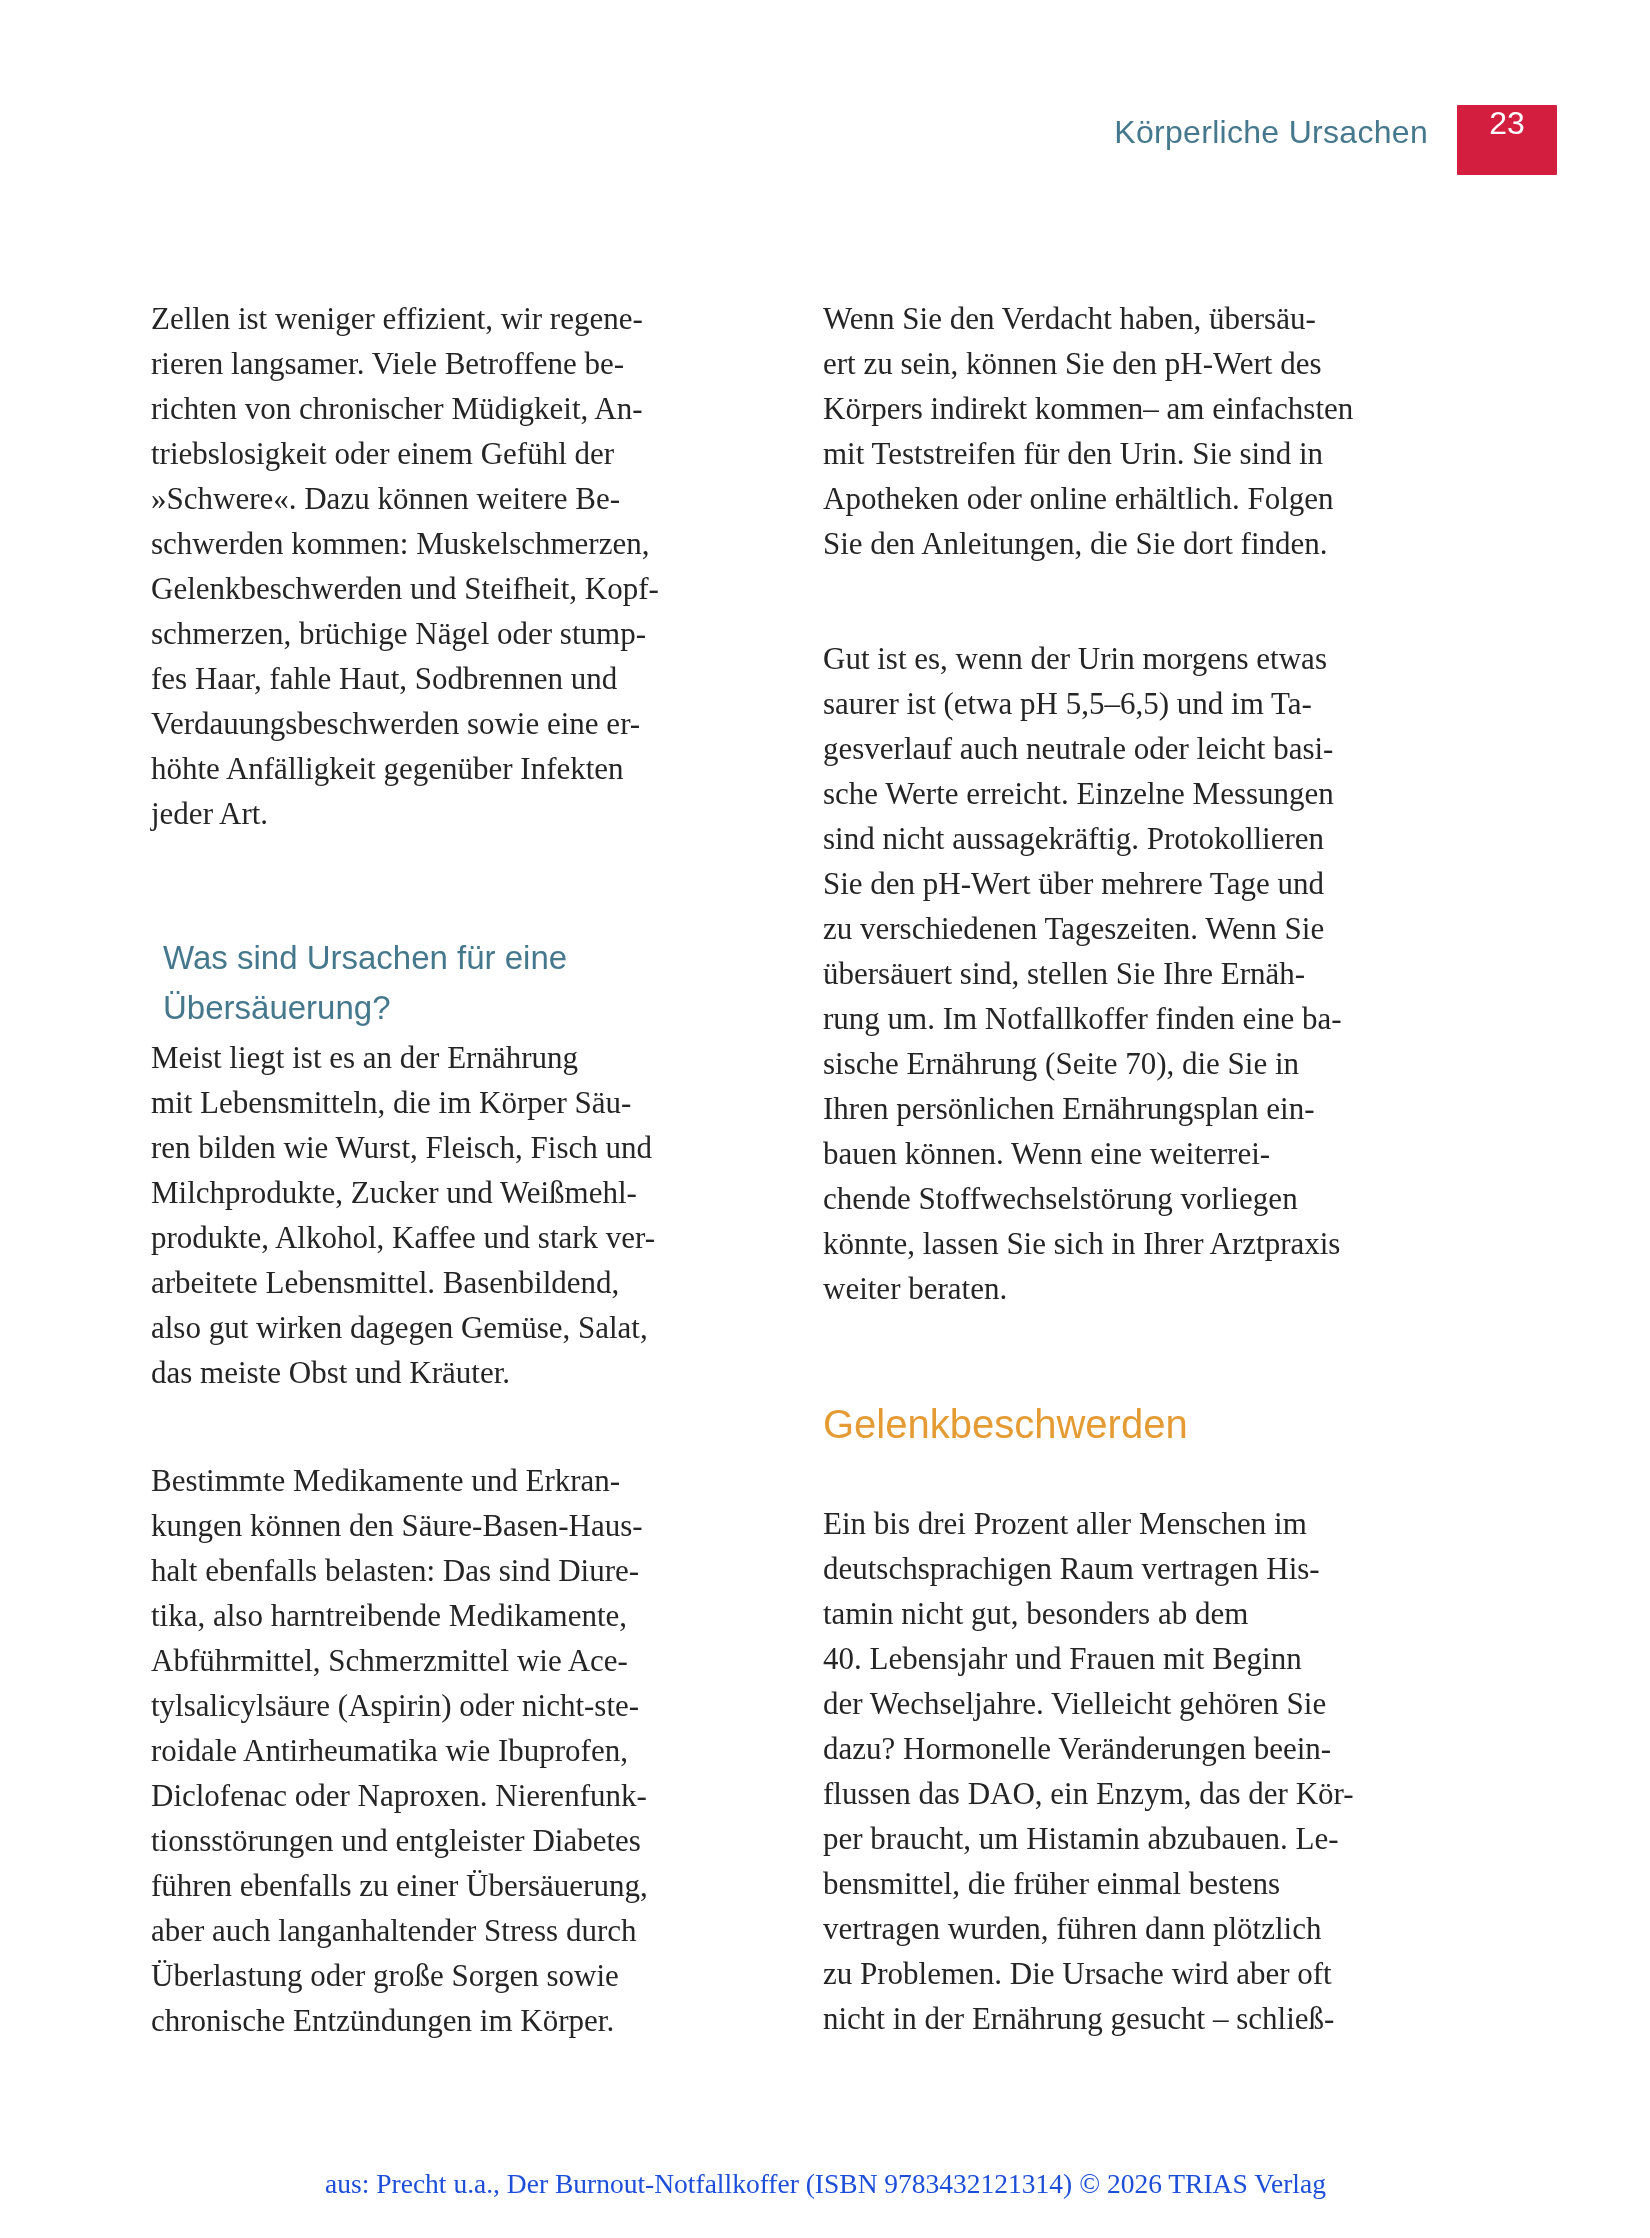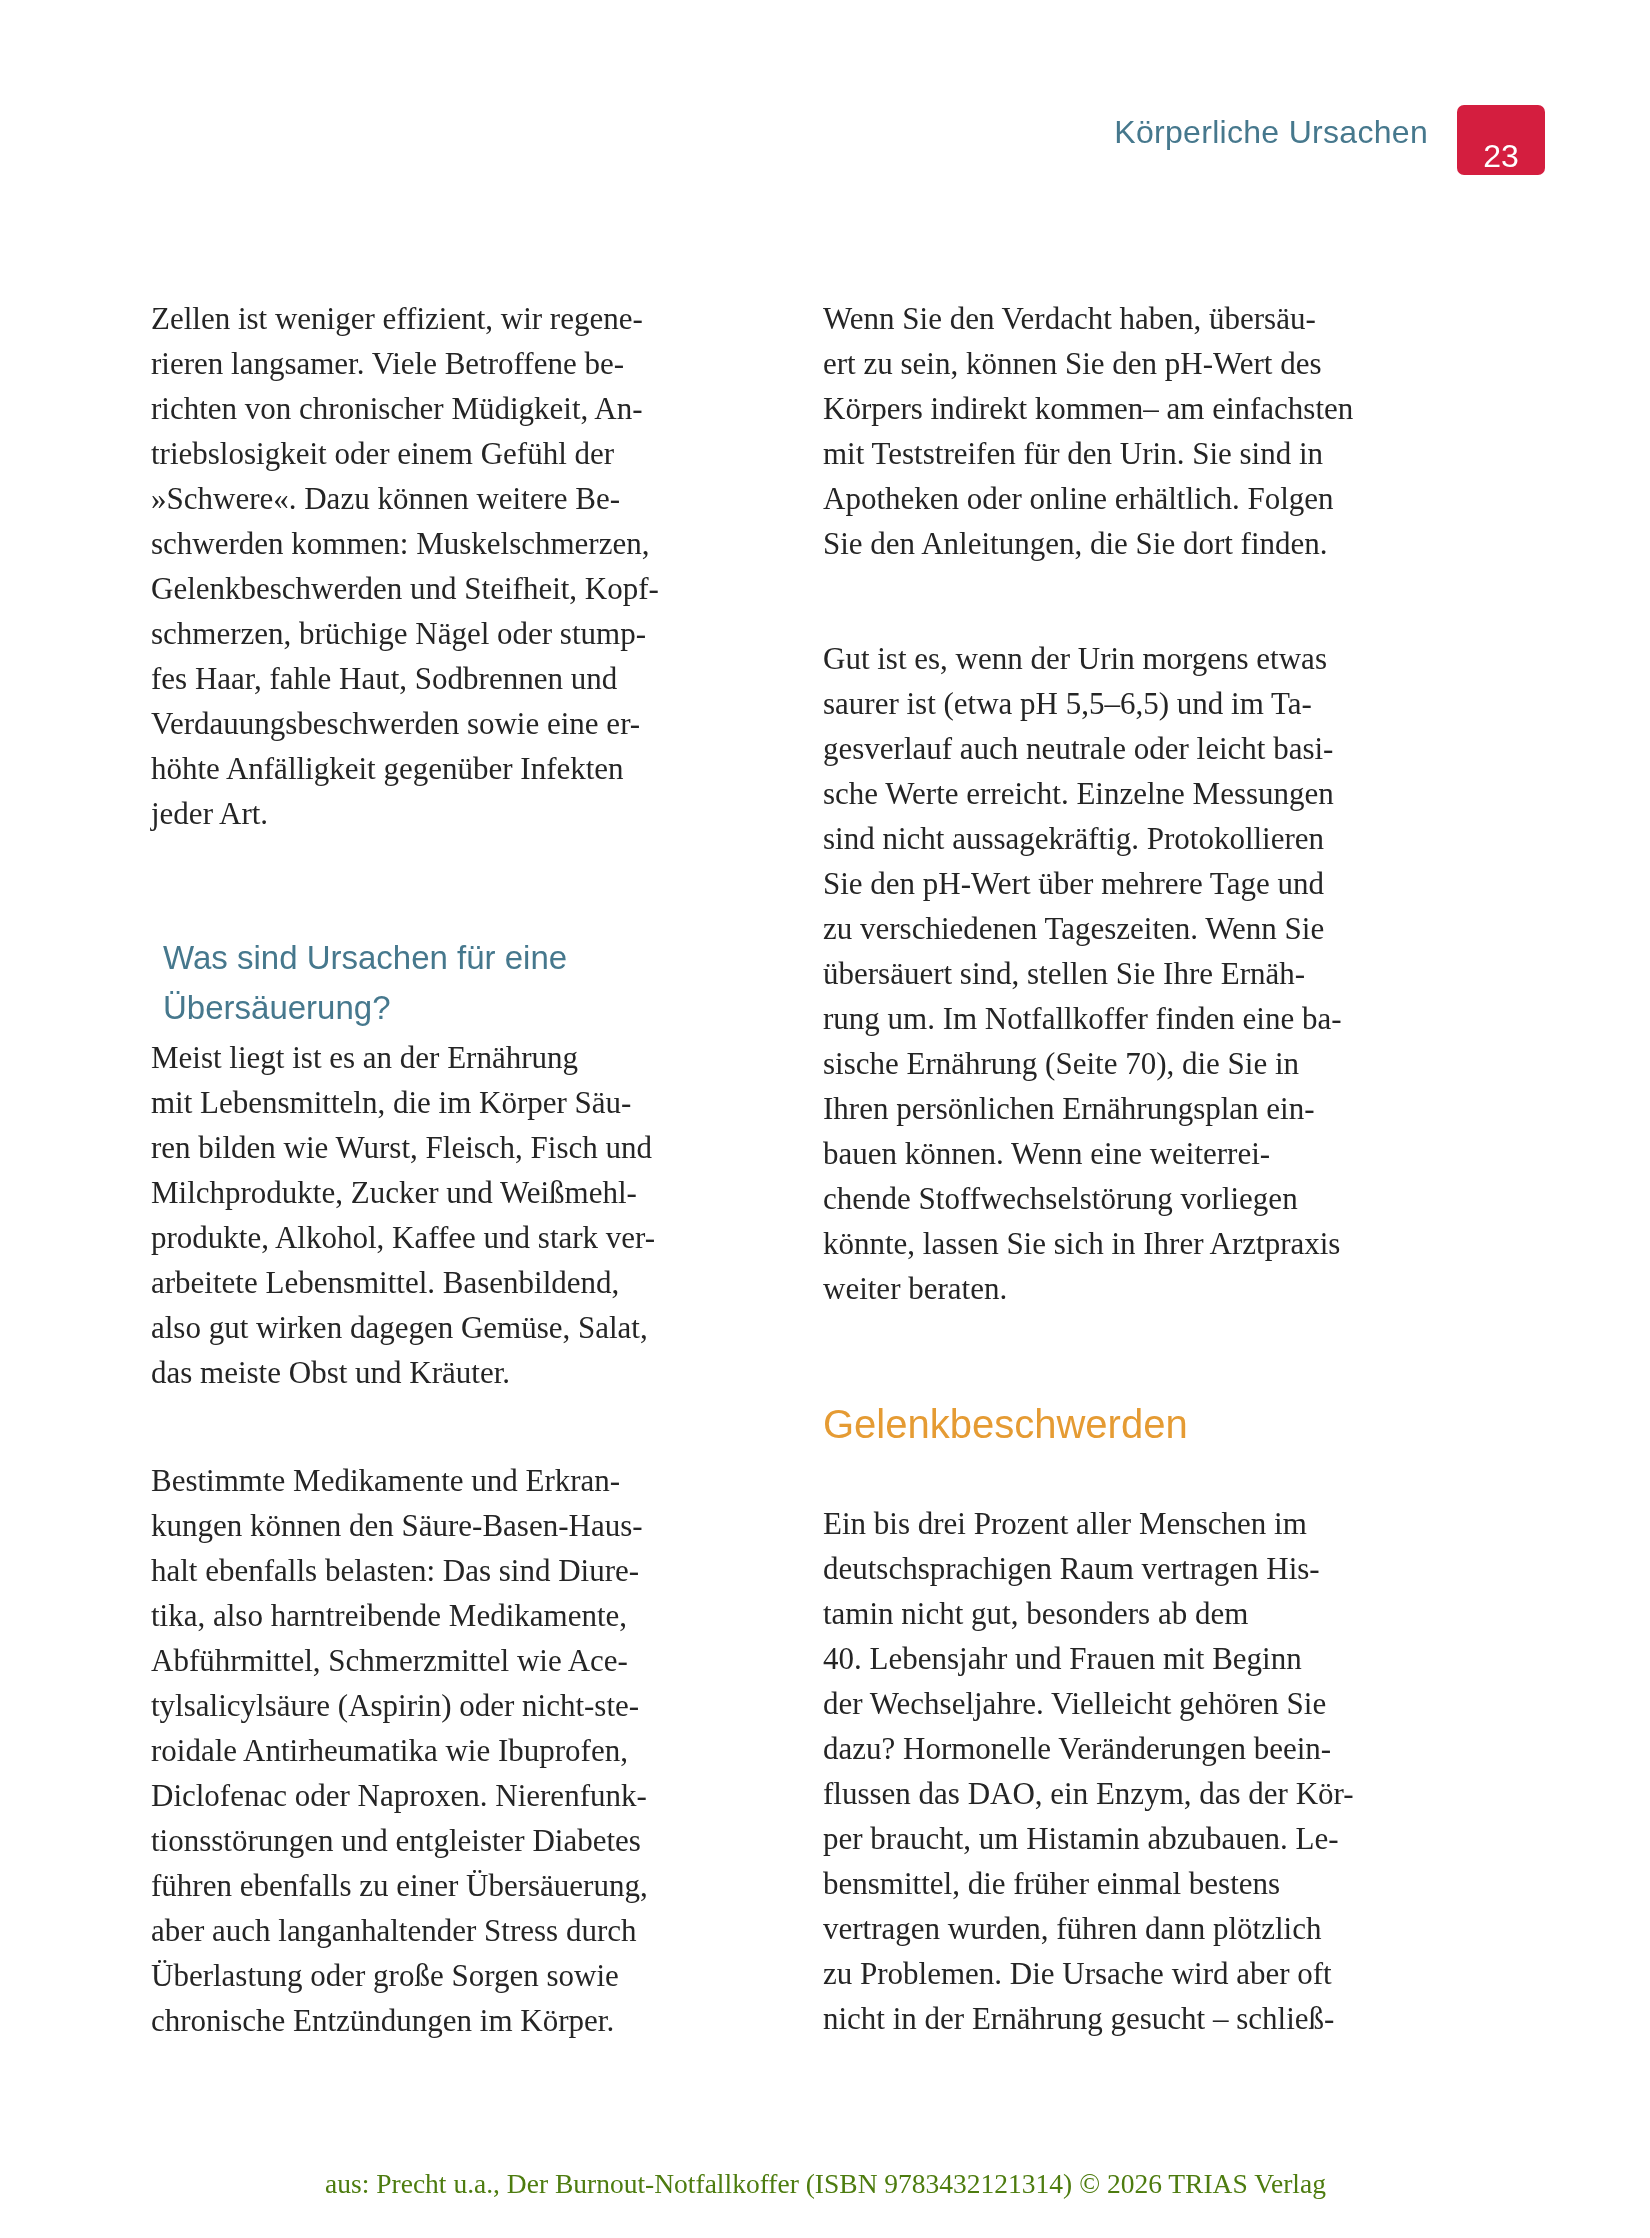--- a/index.html
+++ b/index.html
@@ -28,26 +28,26 @@
     font-size: 32px;
     line-height: 1;
     color: #46788d;
     font-weight: 400;
     letter-spacing: 0.3px;
   }
   .page-badge {
     position: absolute;
     left: 1457px;
     top: 105px;
-    width: 88px;
+    width: 100px;
     height: 70px;
     background: #d41e3f;
-    border-radius: 7px;
+    border-radius: 1px;
     display: flex;
-    align-items: flex-end;
+    align-items: flex-start;
     justify-content: center;
     font-family: "Liberation Sans", sans-serif;
     font-size: 32px;
     color: #ffffff;
     font-weight: 400;
   }
   .col {
     position: absolute;
     width: 653px;
   }
@@ -81,21 +81,21 @@
     font-weight: 400;
     white-space: pre;
   }
   .footer-credit {
     position: absolute;
     top: 2168px;
     left: 0;
     width: 1651px;
     text-align: center;
     font-size: 27.5px;
-    color: #4d7c0f;
+    color: #1d4ed8;
     font-family: "Liberation Serif", serif;
   }
 </style>
 </head>
 <body>
 
 <div class="page">
 
   <div class="header-title">Körperliche Ursachen</div>
 

